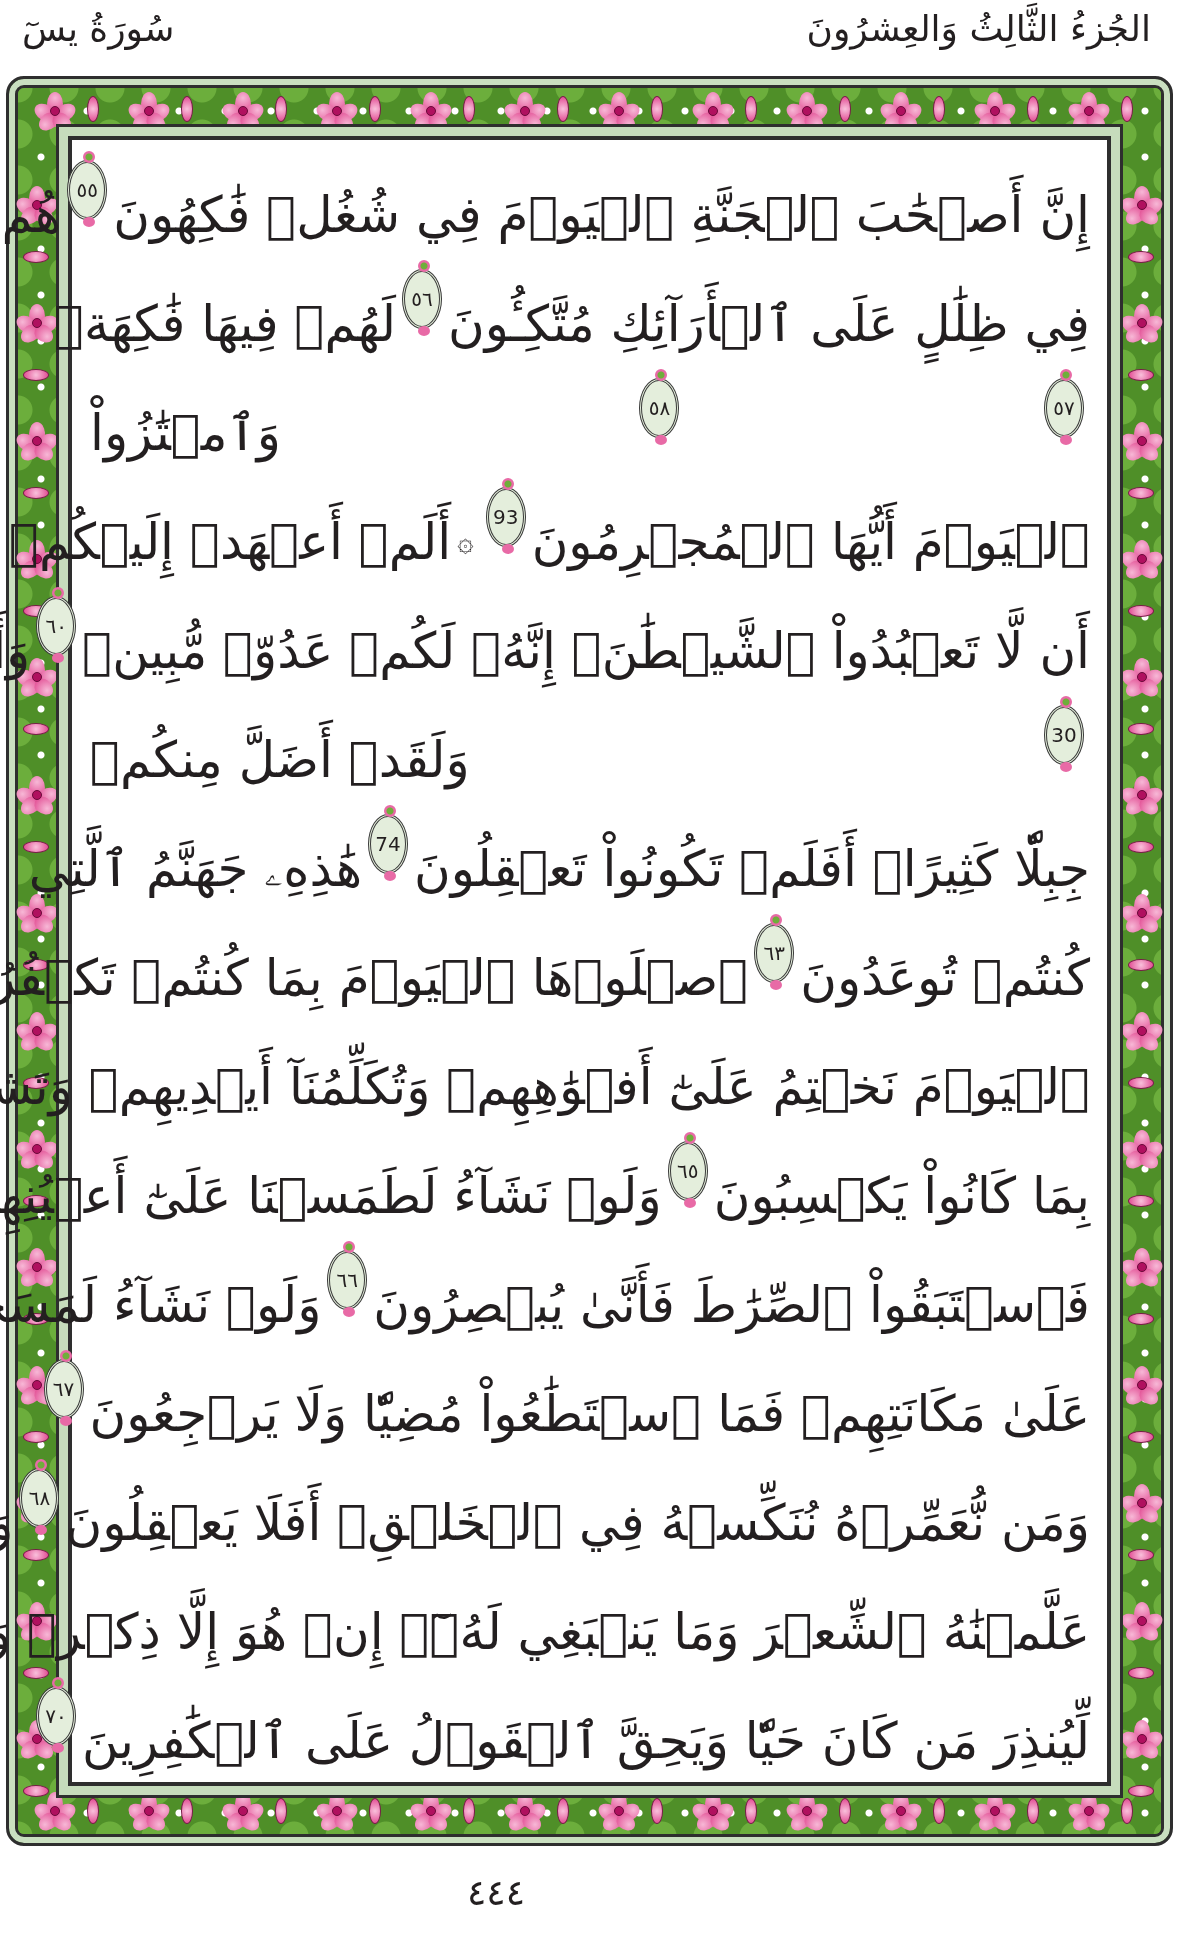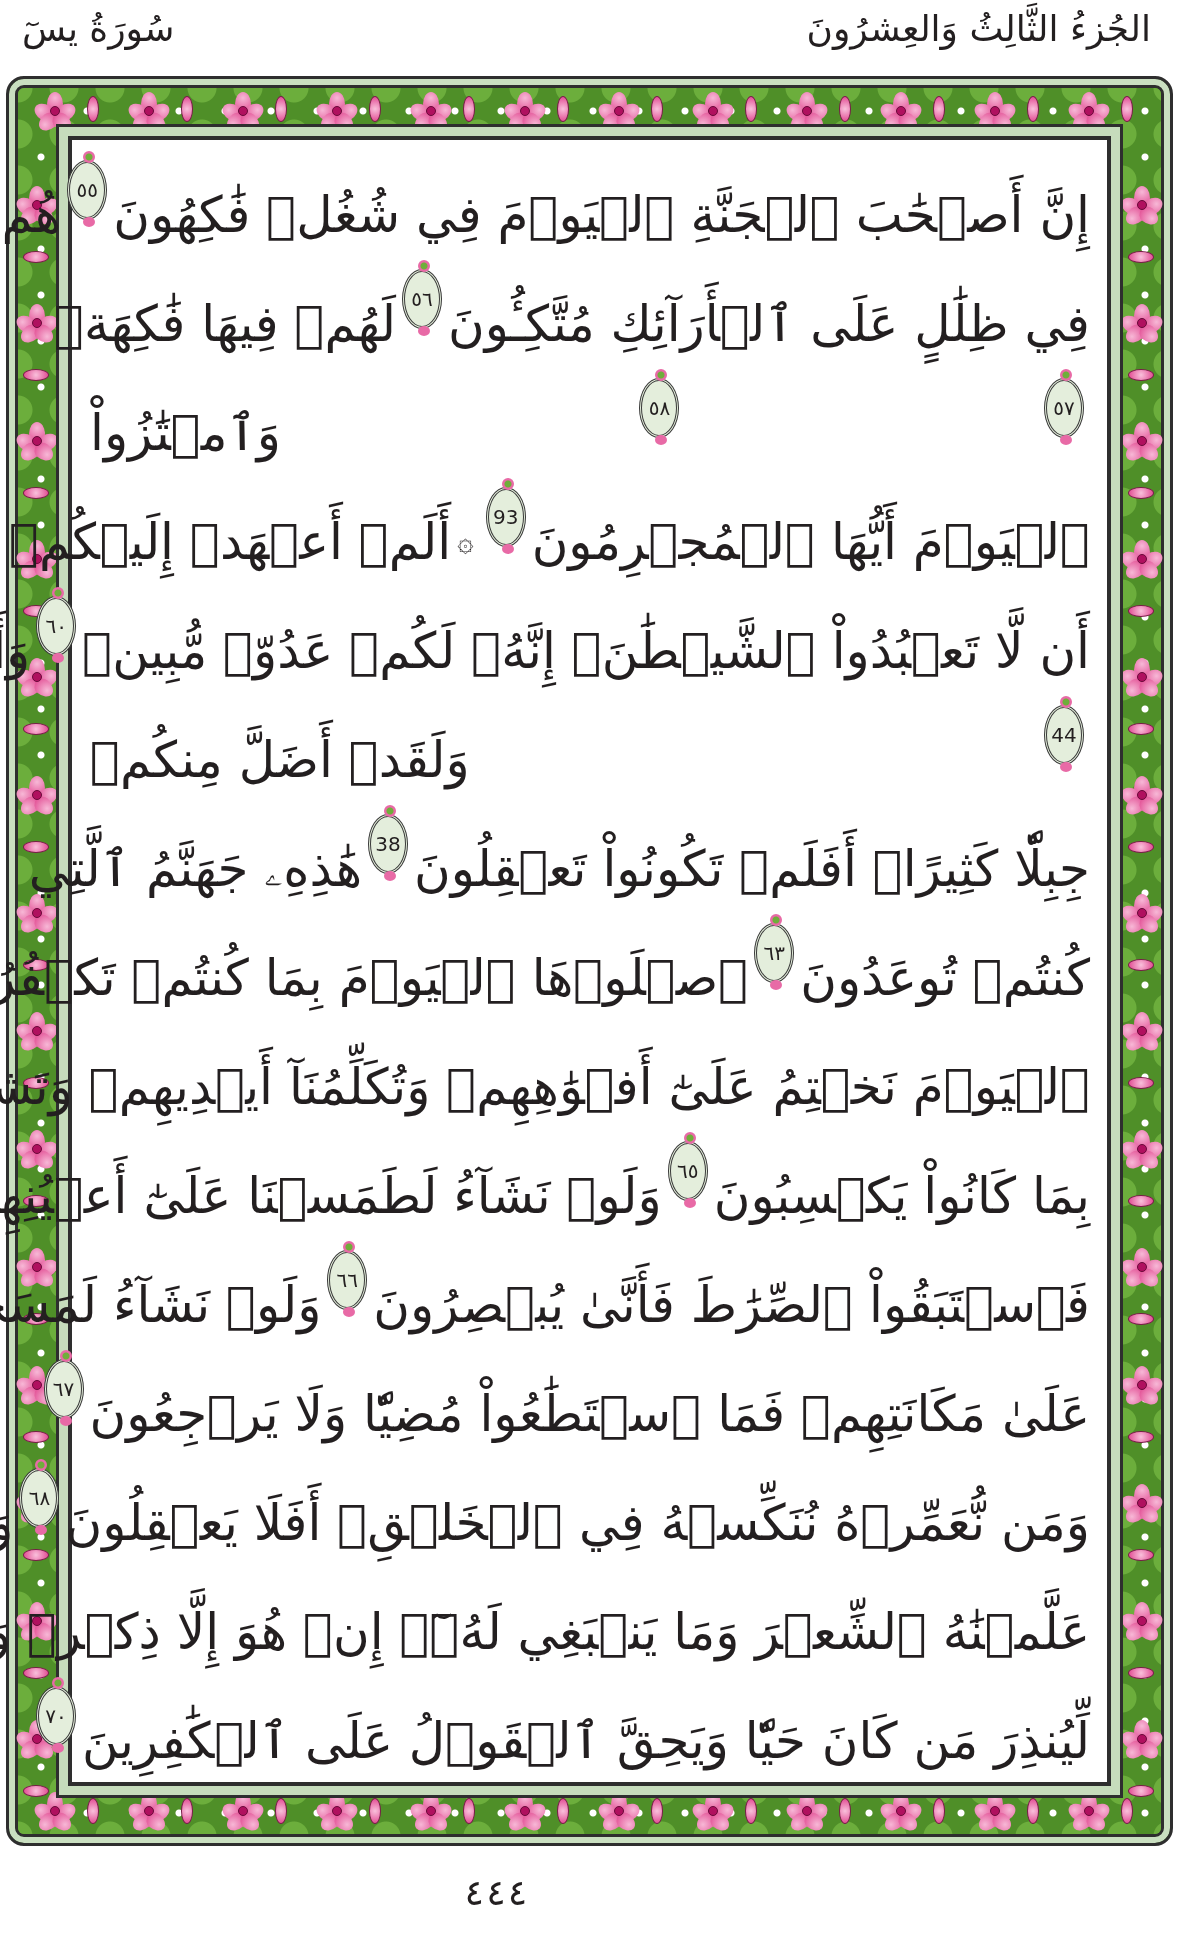--- a/index.html
+++ b/index.html
@@ -101,21 +101,21 @@
     }
     .ayah-marker::after {
       content: ""; position: absolute; bottom: -10px; left: 13px;
       width: 12px; height: 10px; border-radius: 50%;
       background: #e86aa6;
     }
     .hizb-star { font-size: 28px; margin: 0 6px; color: #231f20; }
 
     .page-number {
       position: absolute; left: 0; width: 992px; top: 1872px; text-align: center;
-      font-size: 36px; color: #231f20; direction: rtl; font-family: Liberation Mono, monospace;
+      font-size: 36px; color: #231f20; direction: rtl;
     }
   </style>
 </head>
 <body>
 
 <div class="page-header">
   <div class="header-juz">الجُزءُ الثَّالِثُ وَالعِشرُونَ</div>
   <div class="header-surah">سُورَةُ يسٓ</div>
 </div>
 
@@ -628,28 +628,28 @@
     </div>
     <div class="line" style="top: 436px;">
       <div class="line-text">
         <span class="seg">أَن لَّا تَعۡبُدُواْ ٱلشَّيۡطَٰنَۖ إِنَّهُۥ لَكُمۡ عَدُوّٞ مُّبِينٞ</span>
         <span class="ayah-marker">٦٠</span>
         <span class="seg">وَأَنِ</span>
       </div>
     </div>
     <div class="line" style="top: 545px;">
       <div class="line-text">
-        <span class="ayah-marker">44</span>
+        <span class="ayah-marker">30</span>
         <span class="seg">وَلَقَدۡ أَضَلَّ مِنكُمۡ</span>
       </div>
     </div>
     <div class="line" style="top: 654px;">
       <div class="line-text">
         <span class="seg">جِبِلّٗا كَثِيرًاۖ أَفَلَمۡ تَكُونُواْ تَعۡقِلُونَ</span>
-        <span class="ayah-marker">38</span>
+        <span class="ayah-marker">74</span>
         <span class="seg">هَٰذِهِۦ جَهَنَّمُ ٱلَّتِي</span>
       </div>
     </div>
     <div class="line" style="top: 763px;">
       <div class="line-text">
         <span class="seg">كُنتُمۡ تُوعَدُونَ</span>
         <span class="ayah-marker">٦٣</span>
         <span class="seg">ٱصۡلَوۡهَا ٱلۡيَوۡمَ بِمَا كُنتُمۡ تَكۡفُرُونَ</span>
       </div>
     </div>

